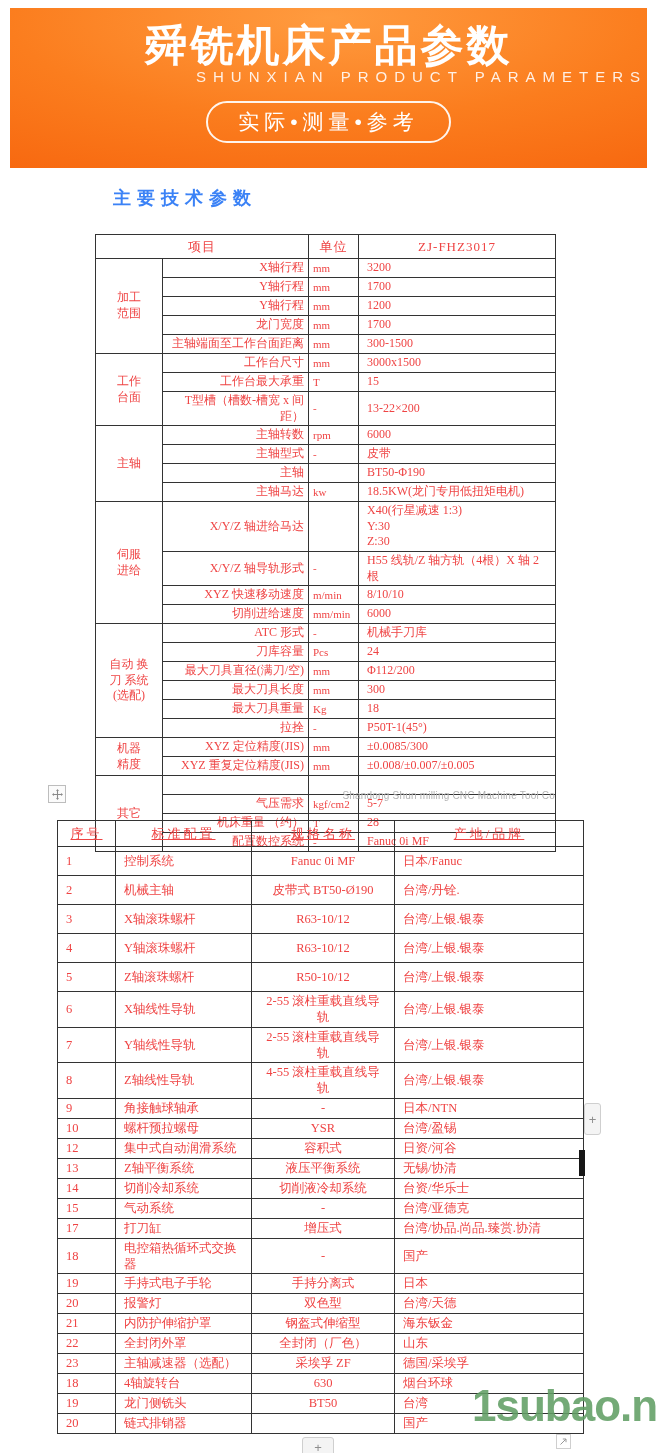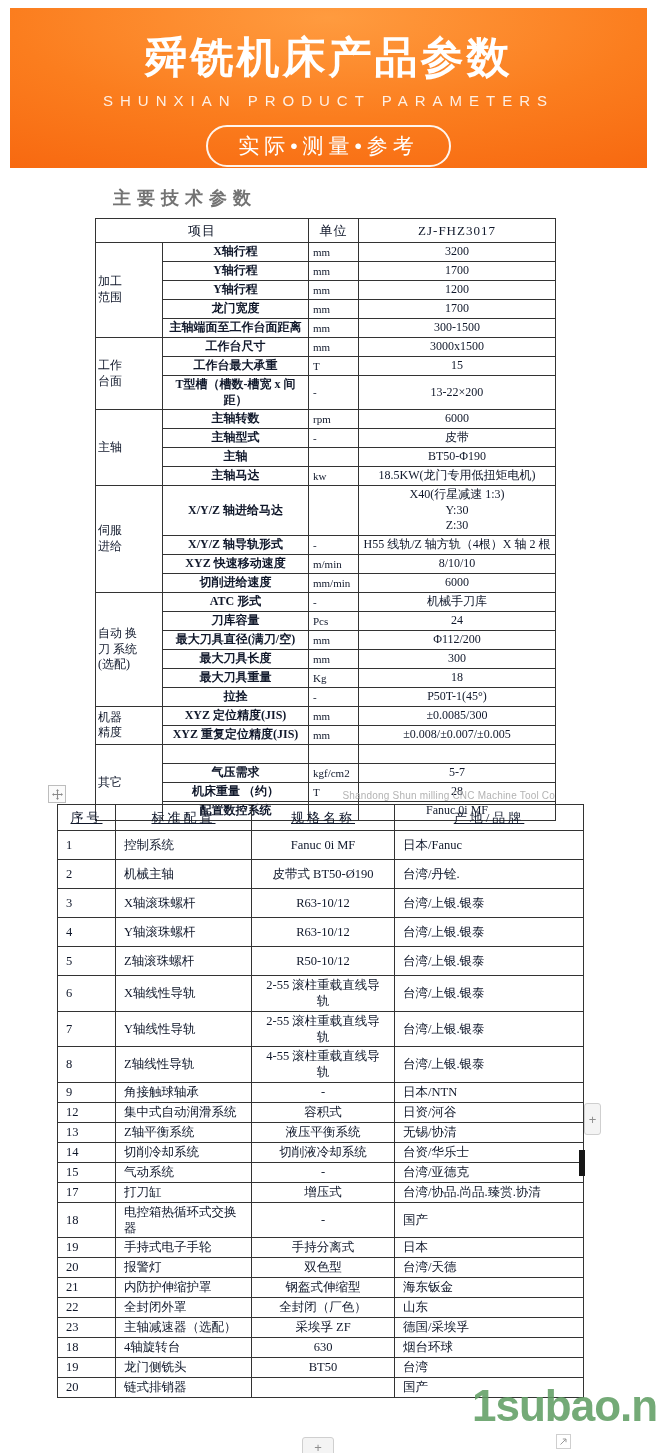--- a/index.html
+++ b/index.html
@@ -2,41 +2,41 @@
 <html><head>
 <meta charset="utf-8">
 <style>
   html,body{margin:0;padding:0;background:#fff;}
   .page{position:relative;width:657px;height:1453px;background:#ffffff;overflow:hidden;
         font-family:"Liberation Sans",sans-serif;color:#111;}
 
   
   .banner{position:absolute;left:10px;top:8px;width:637px;height:160px;text-align:center;color:#fff;
           background:radial-gradient(ellipse 120% 150% at 50% 6%, #ff9b3f 0%, #fb7d1e 42%, #f7670f 78%, #f55c0a 100%);}
-  .banner-title{margin:12px;padding-top:15px;font-size:43px;font-weight:bold;letter-spacing:3px;line-height:1.05;}
-  .banner-sub{margin-top:6px;font-size:15px;letter-spacing:7px;color:rgba(255,255,255,.88);}
+  .banner-title{margin:0;padding-top:15px;font-size:43px;font-weight:bold;letter-spacing:3px;line-height:1.05;}
+  .banner-sub{font-size:15px;letter-spacing:7px;color:rgba(255,255,255,.88);text-align:right;}
   .badge{display:inline-block;margin-top:16px;padding:5px 30px;border:2px solid rgba(255,255,255,.92);
          border-radius:26px;font-size:21px;font-weight:normal;letter-spacing:5px;}
 
   
   .section-title{position:absolute;left:113px;top:186px;font-size:18px;font-weight:bold;letter-spacing:6px;
-                 font-family:"Liberation Serif",serif;color:#737373;}
-
-  
-  table{border-collapse:collapse;table-layout:fixed;font-family:"Liberation Serif",serif;color:#0f172a;}
+                 font-family:"Liberation Serif",serif;color:#3b82f6;}
+
+  
+  table{border-collapse:collapse;table-layout:fixed;font-family:"Liberation Serif",serif;color:#ef4444;margin-top:16px;}
   th,td{border:1px solid #333;overflow:hidden;}
 
   
   .spec{position:absolute;left:95px;top:218px;width:460px;font-size:12px;}
   .spec th{height:21px;font-weight:normal;font-size:13px;text-align:center;letter-spacing:1px;}
   .spec td{height:16px;padding:1px 4px;line-height:1.3;}
-  .spec .group-cell{vertical-align:middle;padding:1px 2px;}
-  .spec .item-cell{text-align:center;font-weight:bold;}
+  .spec .group-cell{text-align:center;vertical-align:middle;padding:1px 2px;}
+  .spec .item-cell{text-align:right;}
   .spec .unit-cell{text-align:left;font-size:11px;}
-  .spec .value-cell{text-align:center;}
+  .spec .value-cell{padding-left:8px;}
 
   
   .config{position:absolute;left:57px;top:804px;width:526px;font-size:12.5px;}
   .config th{height:23px;font-weight:normal;font-size:13px;text-align:center;letter-spacing:3px;text-decoration:underline;}
   .config td{height:17px;padding:1px 8px;line-height:1.3;text-align:left;}
   .config tr.tall td{height:26px;}
   .config td:nth-child(3){text-align:center;}
 
   .company-note{position:absolute;top:790px;left:295px;width:260px;text-align:right;
                 font-size:10px;color:#b3b3b3;letter-spacing:.2px;}
@@ -385,20 +385,26 @@
           <td>4-55 滚柱重载直线导轨</td>
           <td>台湾/上银.银泰</td>
         </tr>
         <tr>
           <td>9</td>
           <td>角接触球轴承</td>
           <td>-</td>
           <td>日本/NTN</td>
         </tr>
         <tr>
+          <td>10</td>
+          <td>螺杆预拉螺母</td>
+          <td>YSR</td>
+          <td>台湾/盈锡</td>
+        </tr>
+        <tr>
           <td>12</td>
           <td>集中式自动润滑系统</td>
           <td>容积式</td>
           <td>日资/河谷</td>
         </tr>
         <tr>
           <td>13</td>
           <td>Z轴平衡系统</td>
           <td>液压平衡系统</td>
           <td>无锡/协清</td>

